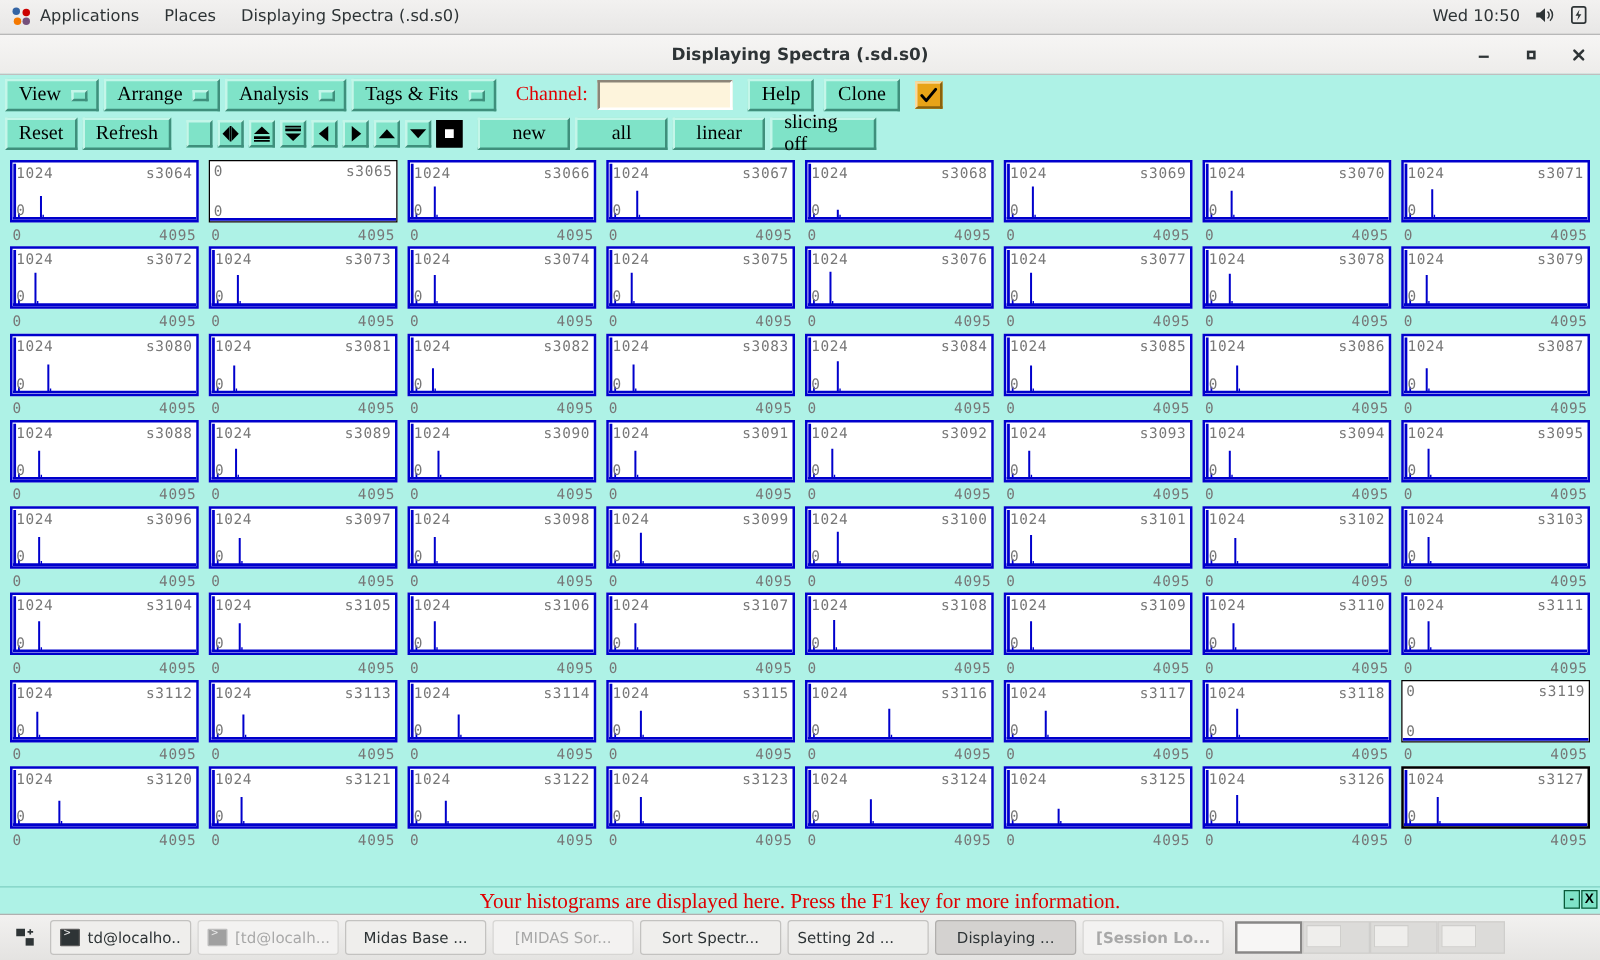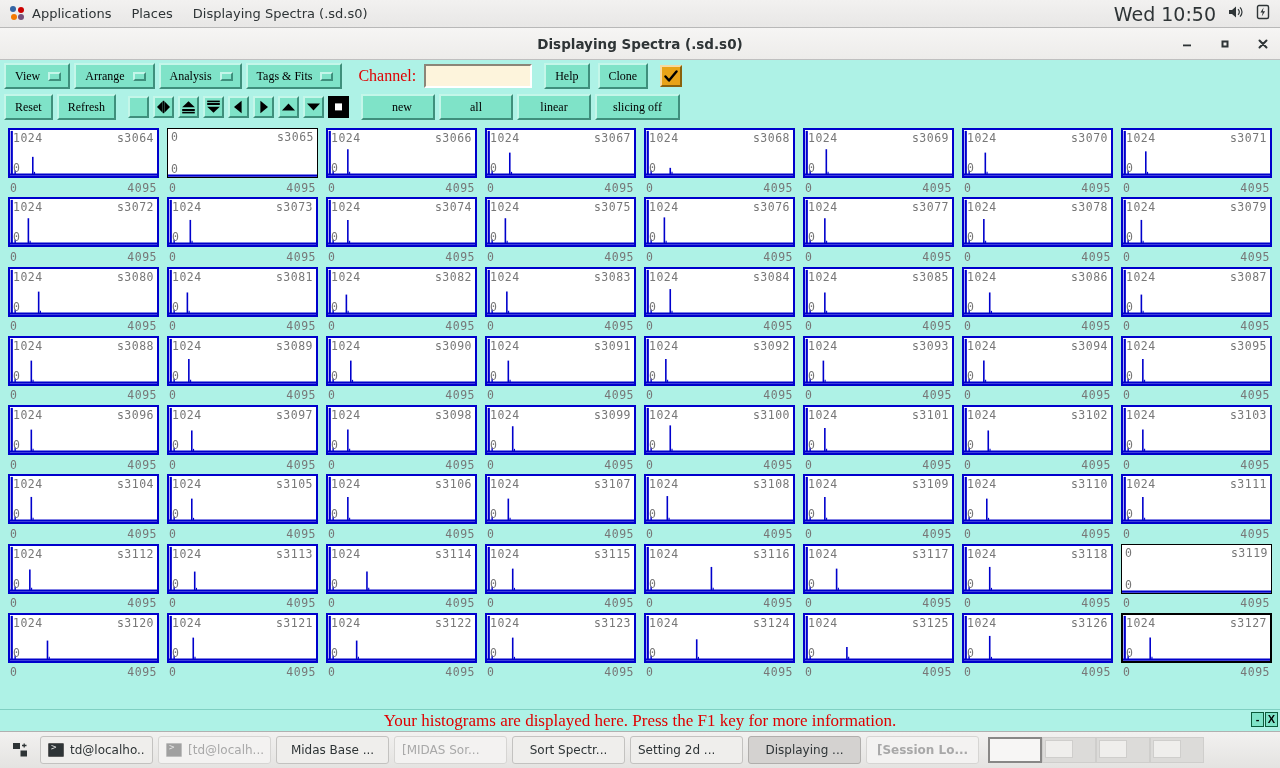--- a/index.html
+++ b/index.html
@@ -13,21 +13,21 @@
   #gnome-panel {
     height: 28px; width: 100%;
     background: linear-gradient(to bottom, #f2f1f0 0%, #e8e7e6 100%);
     border-bottom: 1px solid #b8b8b8;
     display: flex; align-items: center;
     font-size: 13px; color: #2e3436;
     position: relative;
   }
   .gp-item { padding: 0 10px; height: 28px; display: flex; align-items: center; gap: 7px; }
   .gp-right { margin-left: auto; display: flex; align-items: center; gap: 12px; padding-right: 10px; }
-  .gp-clock { font-size: 19px; color: #2e3436; }
+  .gp-clock { font-size: 13px; color: #2e3436; }
   .gnome-logo {
     width: 15px; height: 15px; position: relative; display: inline-block;
   }
   .gnome-logo i { position: absolute; width: 6px; height: 6px; border-radius: 50%; display: block; }
   .gnome-logo i:nth-child(1) { background:#3465a4; left:0; top:0; }
   .gnome-logo i:nth-child(2) { background:#cc0000; left:8px; top:1px; }
   .gnome-logo i:nth-child(3) { background:#f57900; left:1px; top:8px; }
   .gnome-logo i:nth-child(4) { background:#75507b; left:8px; top:8px; }
 
   
@@ -55,21 +55,21 @@
   #toolbar1 { flex: 0 0 30px; gap: 4px; }
   #toolbar2 { flex: 0 0 32px; gap: 4px; padding-top: 1px; }
 
   .motif-btn {
     background: #7fe3c8;
     border-top: 2px solid #c4f6e9;
     border-left: 2px solid #c4f6e9;
     border-right: 2px solid #3f8f7c;
     border-bottom: 2px solid #3f8f7c;
     font-family: "Liberation Serif", serif;
-    font-size: 12px; color: #000;
+    font-size: 16px; color: #000;
     display: flex; align-items: center; justify-content: center;
     cursor: default; user-select: none;
     height: 26px; padding: 0 9px;
   }
   .menu-btn { gap: 8px; height: 26px; padding: 0 7px 0 9px; }
   .menu-dash {
     width: 13px; height: 9px; background: #7fe3c8;
     border-top: 2px solid #c4f6e9; border-left: 2px solid #c4f6e9;
     border-right: 2px solid #3f8f7c; border-bottom: 2px solid #3f8f7c;
     flex: 0 0 13px;
@@ -1537,21 +1537,21 @@
         <span class="task-label">td@localho...</span>
       </div>
       <div class="task-btn dim">
         <span class="task-ico dim-ico"></span>
         <span class="task-label">[td@localh...</span>
       </div>
       <div class="task-btn">
         <span class="task-label" style="width: 100%; text-align: center;">Midas Base ...</span>
       </div>
       <div class="task-btn dim">
-        <span class="task-label" style="width: 100%; ">[MIDAS Sor...</span>
+        <span class="task-label" style="width: 100%; text-align: center;">[MIDAS Sor...</span>
       </div>
       <div class="task-btn">
         <span class="task-label" style="width: 100%; text-align: center;">Sort Spectr...</span>
       </div>
       <div class="task-btn">
         <span class="task-label" style="width: 100%; text-align: left;">Setting 2d ...</span>
       </div>
       <div class="task-btn active">
         <span class="task-label" style="width: 100%; text-align: center;">Displaying ...</span>
       </div>

